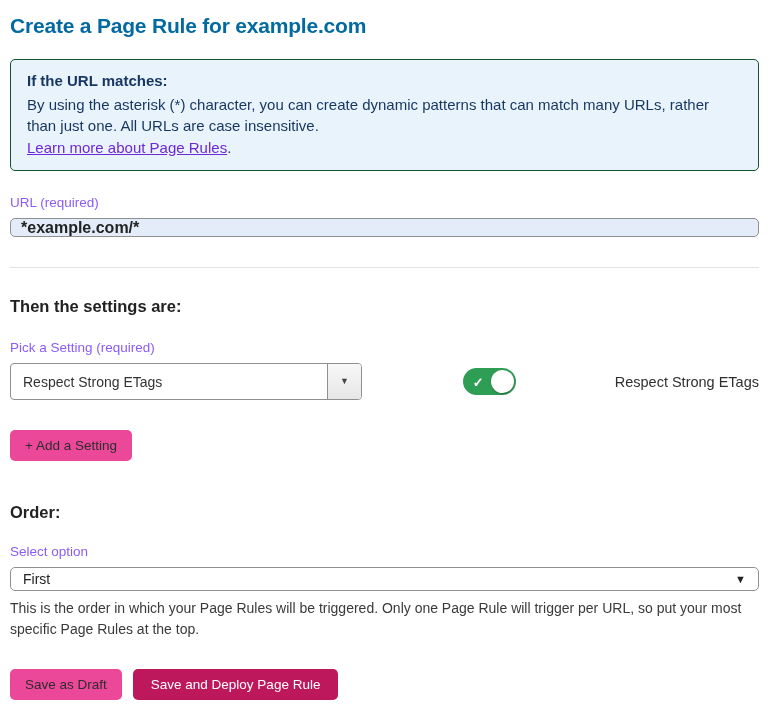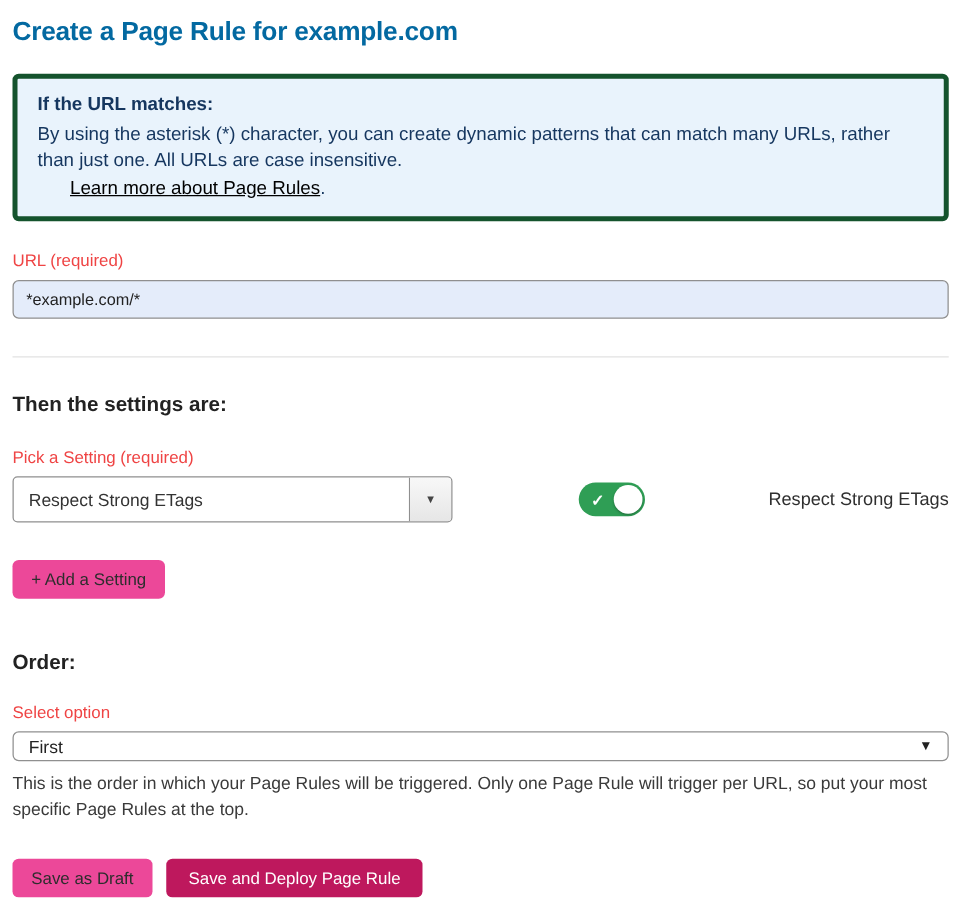--- a/index.html
+++ b/index.html
@@ -10,35 +10,36 @@
     color: #333;
   }
   .container { padding: 10px 10px 0; }
 
   .page-title {
     font-size: 21px; font-weight: bold; color: #0369a1;
     letter-spacing: -0.2px; margin: 4px 0 21px;
   }
 
   .info-box {
-    background: #e9f3fc; border: 4px solid #14532d; border-radius: 5px;
+    background: #e9f3fc; border: 1px solid #14532d; border-radius: 5px;
     padding: 10px 16px 12px; color: #15365f;
     font-size: 15px; line-height: 21.5px; margin-bottom: 24px;
   }
   .info-heading { font-weight: bold; margin-bottom: 2px; }
-  .info-link { color: #000000; text-decoration: underline; cursor: pointer; margin-left: 26px; }
+  .info-link { color: #6d28d9; text-decoration: underline; cursor: pointer; }
   .info-period { color: #15365f; }
 
-  .field-label { font-size: 13.5px; color: #ef4444; margin-bottom: 8px; }
+  .field-label { font-size: 13.5px; color: #8b5cf6; margin-bottom: 8px; }
 
   .url-input {
-    display: block; width: 100%; height: 31px;
+    display: block; width: 100%; height: 19px;
     background: #e4ecfa; border: 1px solid #8f8f8f; border-radius: 5px;
-    padding: 0 10px; font-size: 13px; font-family: inherit; color: #222;
+    padding: 0 10px; font-size: 16px; font-family: inherit; color: #222;
     margin-bottom: 30px;
+    font-weight: bold;
   }
 
   .divider { border: none; border-top: 1px solid #e2e2e2; margin: 0 0 29px; }
 
   .section-heading { font-size: 16.5px; font-weight: bold; color: #222; margin-bottom: 24px; }
 
   .setting-row { display: flex; align-items: center; margin-bottom: 30px; justify-content: space-between; }
   .setting-select {
     width: 352px; height: 37px; background: #fff;
     border: 1px solid #8f8f8f; border-radius: 4px;

